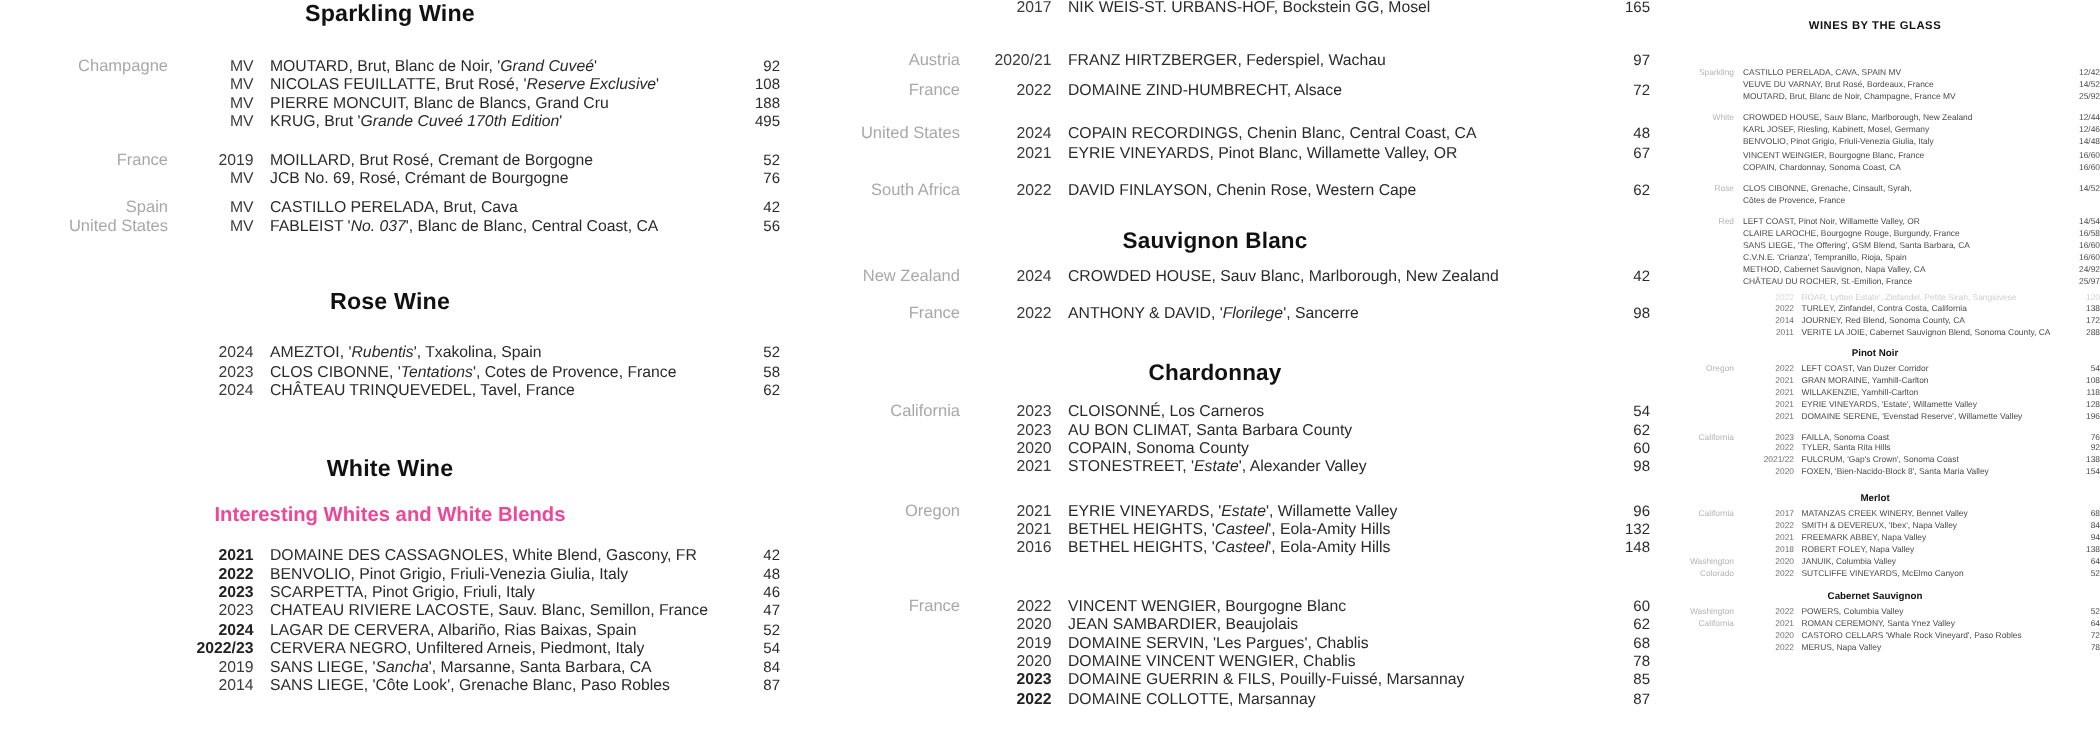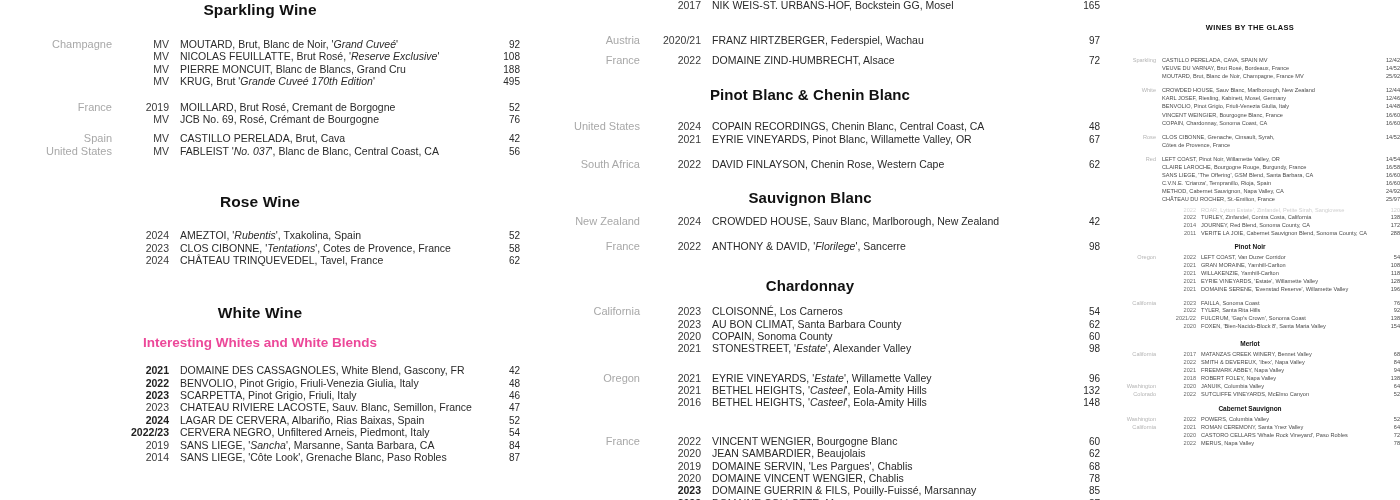--- a/index.html
+++ b/index.html
@@ -257,21 +257,20 @@
           </tr>
       <tr class="row">
         <td class="r-region">France</td>
         <td class="r-vint">2022</td>
         <td class="r-name">DOMAINE ZIND-HUMBRECHT, Alsace</td>
         <td class="r-price">72</td>
       </tr>
     </tbody>
       </table>
 
-    <div class="sec-title" style="margin-top:20px;">Pinot Blanc &amp; Chenin Blanc</div>
 
     <table class="wl" style="margin-top:17px;">
       <tbody>
           <tr class="row">
         <td class="r-region">United States</td>
         <td class="r-vint">2024</td>
         <td class="r-name">COPAIN RECORDINGS, Chenin Blanc, Central Coast, CA</td>
         <td class="r-price">48</td>
       </tr>
       <tr class="row">
@@ -401,21 +400,21 @@
         <td class="r-vint b">2022</td>
         <td class="r-name">DOMAINE COLLOTTE, Marsannay</td>
         <td class="r-price">87</td>
       </tr>
     </tbody>
       </table>
   </div>
 
   <div class="col col-c">
 
-    <div class="glass-title" style="margin-top:23px;">WINES BY THE GLASS</div>
+    <div class="glass-title" style="margin-top:12px;">WINES BY THE GLASS</div>
 
     <table class="gl" style="margin-top:25px;">
       <tbody>
           <tr class="grow">
         <td class="g-region">Sparkling</td>
         <td class="g-name" colspan="2">CASTILLO PERELADA, CAVA, SPAIN MV</td>
         <td class="g-price">12/42</td>
       </tr>
       <tr class="grow">
         <td class="g-region"></td>

